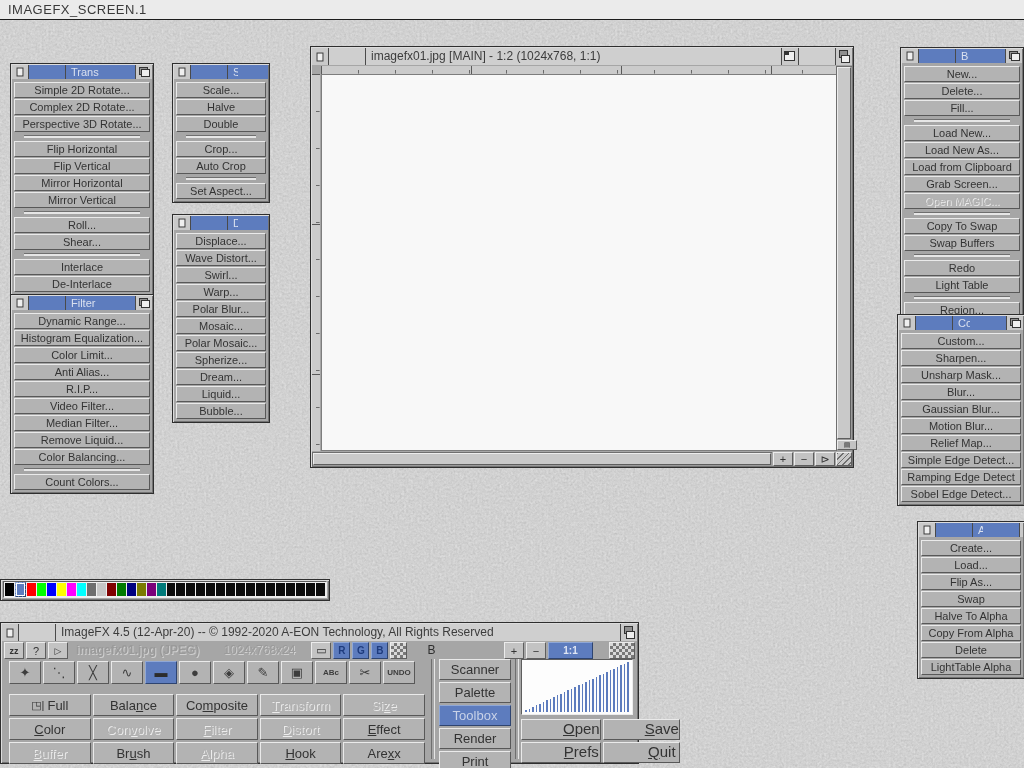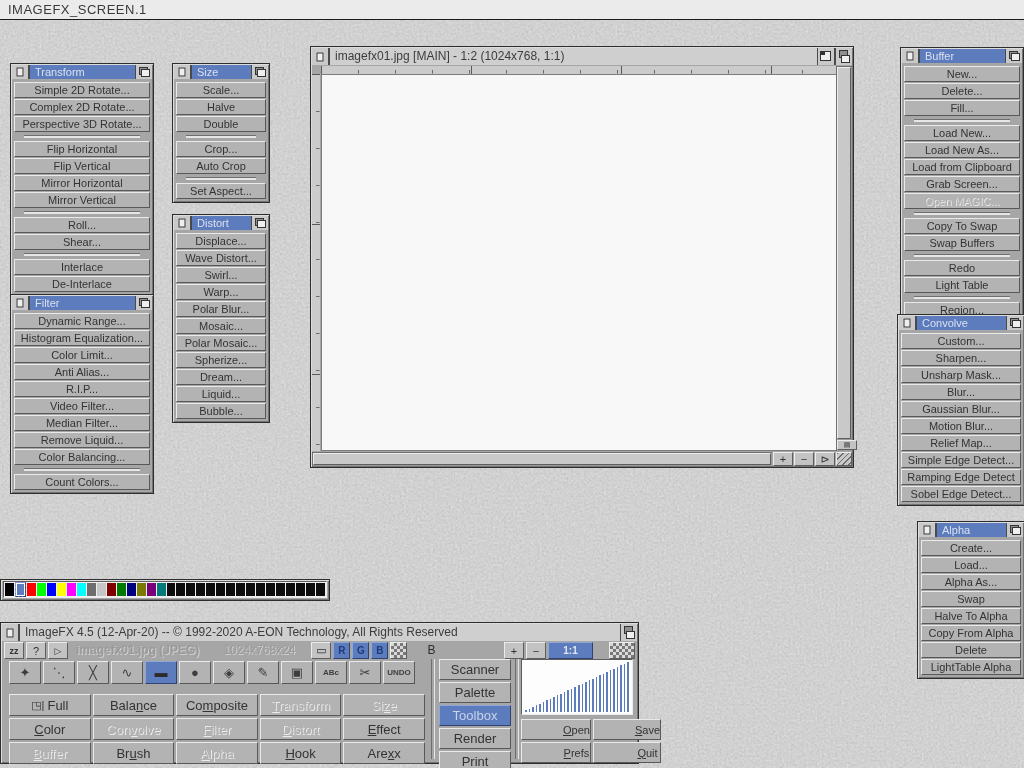--- a/index.html
+++ b/index.html
@@ -7,21 +7,21 @@
        font-family:"Liberation Sans",sans-serif;background:#a0a0a0;
        -webkit-font-smoothing:none;}
   .bgtex{position:absolute;left:0;top:0;z-index:0;}
   
   .screenbar{position:absolute;left:0;top:0;width:1024px;height:19px;background:#ebebeb;
     border-bottom:1px solid #1c1c1c;z-index:3;display:flex;align-items:center;}
   .screenbar .ttl{font-size:13px;color:#3a3a3a;padding-left:8px;letter-spacing:.5px;}
   
   .win{position:absolute;z-index:2;background:#a6a6a6;border:1px solid #2e2e2e;
     box-shadow:inset 1px 1px 0 #dcdcdc, inset -1px -1px 0 #737373;}
-  .tbar{display:flex;height:14px;margin:1px;background:#5d7cbe;align-items:stretch;overflow:hidden;}
+  .tbar{display:flex;height:14px;margin:1px;background:#5d7cbe;align-items:stretch;overflow:hidden;gap:36px;}
   .tbar.light{background:#cfcfcf;height:17px;}
   .ttxt{flex:1;color:#d9e0ef;font-size:11px;line-height:14px;padding:0 5px;white-space:nowrap;overflow:hidden;}
   .tbar.light .ttxt{color:#3c3c3c;font-size:12px;line-height:17px;}
   .gad{width:16px;background:#c9c9c9;position:relative;flex:0 0 auto;}
   .tbar .gad + .ttxt,.ttxt + .gad{border-left:1px solid #4a4a4a;}
   .gad{border-right:1px solid #4a4a4a;}
   .gad:last-child{border-right:none;border-left:1px solid #4a4a4a;}
   .gad.close::after{content:"";position:absolute;left:50%;top:50%;width:5px;height:7px;
     transform:translate(-50%,-50%);background:#efefef;border:1px solid #333;}
   .gad.depth::before{content:"";position:absolute;left:3px;top:2px;width:7px;height:6px;
@@ -89,21 +89,21 @@
   .modescol{position:absolute;left:438px;top:36px;width:72px;display:flex;flex-direction:column;gap:2px;}
   .mbtn{height:19px;background:#b3b3b3;border:1px solid;border-color:#eaeaea #585858 #585858 #eaeaea;
     color:#333;font-size:13px;display:flex;align-items:center;justify-content:center;}
   .mbtn.sel{color:#c8d2e8;}
   .ramp{position:absolute;left:520px;top:36px;width:112px;height:56px;background:#fdfdfd;
     border:1px solid;border-color:#5e5e5e #ececec #ececec #5e5e5e;display:flex;align-items:flex-end;
     gap:2px;padding:2px 3px;box-sizing:border-box;}
   .ramp i{flex:1;background:#5d7cbe;display:block;}
   .actions{position:absolute;left:520px;top:96px;width:112px;display:grid;grid-template-columns:1fr 1fr;gap:2px;}
   .abtn{height:19px;background:#b3b3b3;border:1px solid;border-color:#eaeaea #585858 #585858 #eaeaea;
-    color:#333;font-size:11px;display:flex;align-items:center;justify-content:center;padding-left:41px;}
+    color:#333;font-size:15px;display:flex;justify-content:center;padding-left:41px;}
   .vsep{position:absolute;width:2px;border-left:1px solid #6f6f6f;border-right:1px solid #e6e6e6;}
   u{text-decoration:underline;}
 </style>
 </head>
 <body>
 
 <svg class="bgtex" width="1024" height="768">
   <defs>
     <filter id="stucco" x="0" y="0" width="100%" height="100%">
       <feTurbulence type="fractalNoise" baseFrequency="0.45" numOctaves="3" seed="11"></feTurbulence>
@@ -258,21 +258,21 @@
 <div class="win" style="left:917px;top:521px;width:106px;">
   <div class="tbar">
     <span class="gad close"></span>
     <span class="ttxt">Alpha</span>
     <span class="gad depth"></span>
   </div>
   <div class="pbody">
 
   <div class="pbtn">Create...</div>
       <div class="pbtn">Load...</div>
-      <div class="pbtn">Alpha As...</div>
+      <div class="pbtn">Flip As...</div>
       <div class="pbtn">Swap</div>
       <div class="pbtn">Halve To Alpha</div>
       <div class="pbtn">Copy From Alpha</div>
       <div class="pbtn">Delete</div>
       <div class="pbtn">LightTable Alpha</div>
     </div>
 </div>
 
 <div class="win" style="left:310px;top:46px;width:542px;height:420px;">
   <div class="tbar light">

